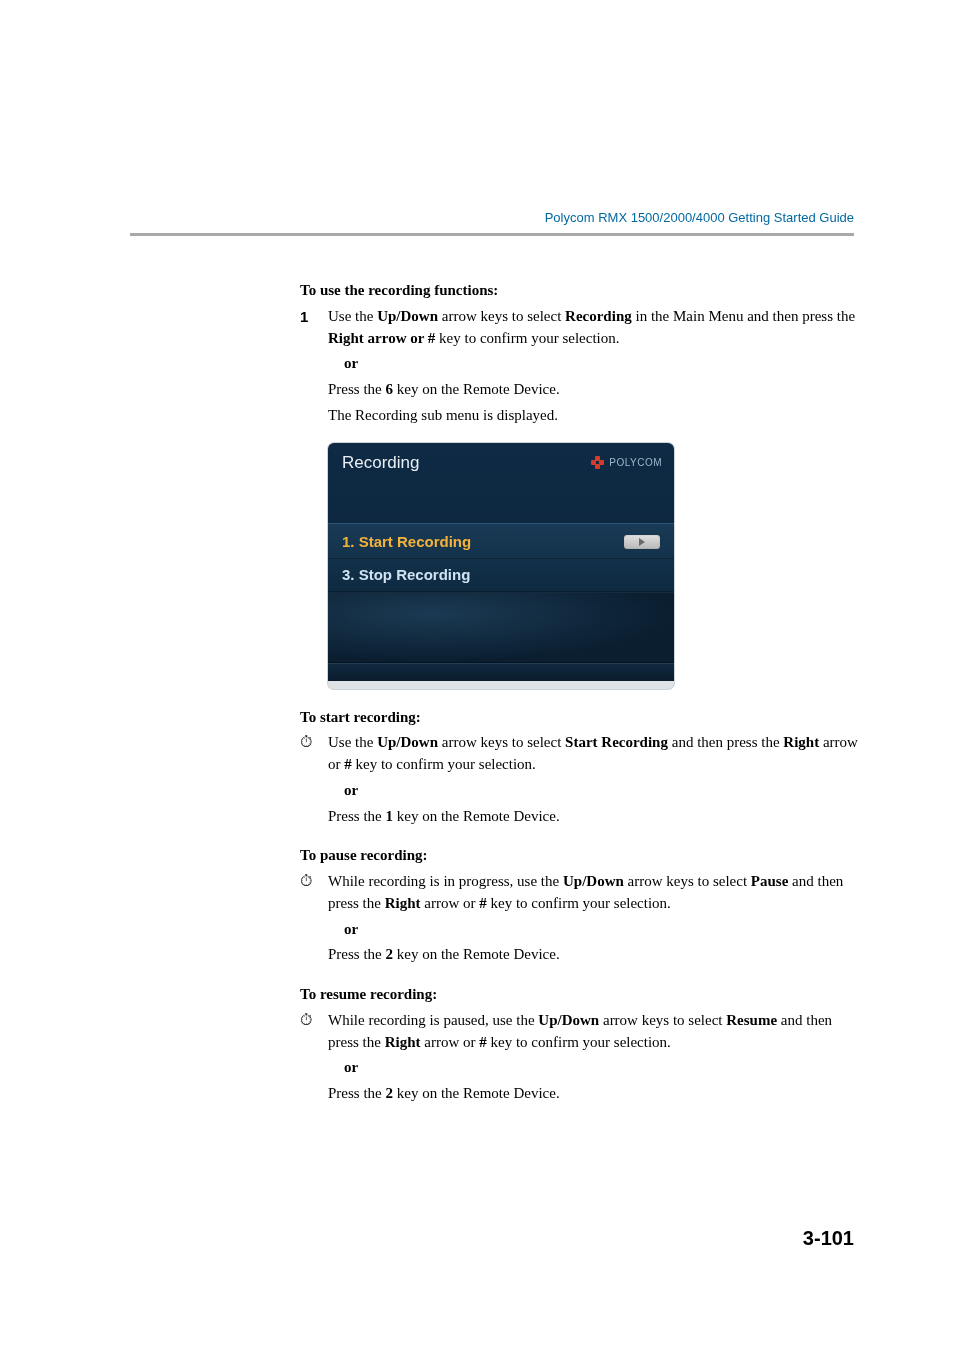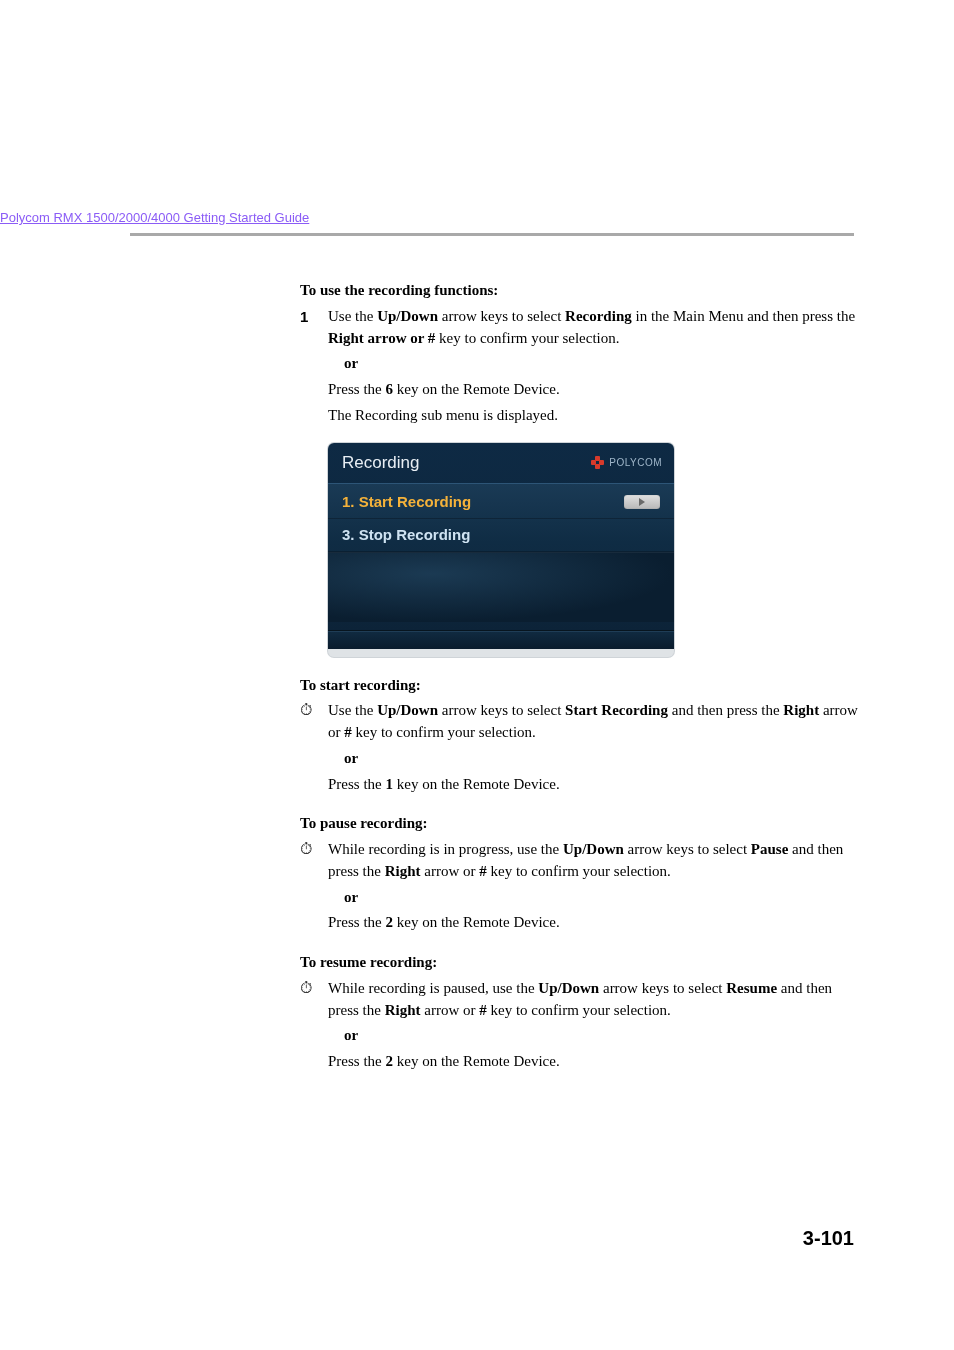--- a/index.html
+++ b/index.html
@@ -1,19 +1,19 @@
 <!DOCTYPE html>
 <html><head>
 <meta charset="utf-8">
 <style>
   * { box-sizing: border-box; margin: 0; padding: 0; }
   html, body { width: 954px; height: 1350px; background: #fff; font-family: "Palatino Linotype", "Book Antiqua", Palatino, Georgia, serif; color: #000; }
   .page { position: relative; width: 954px; height: 1350px; }
   .header-wrap { position: absolute; top: 210px; left: 0; right: 0; }
-  .header-text { text-align: left; padding-right: 100px; font-size: 13px; font-family: Arial, Helvetica, sans-serif; color: #8b5cf6; text-decoration: underline; }
+  .header-text { text-align: right; padding-right: 100px; font-size: 13px; font-family: Arial, Helvetica, sans-serif; color: #0369a1; }
   .header-rule { margin: 8px 100px 0 130px; height: 3px; background: #a9a9a9; }
   .content { position: absolute; top: 280px; left: 300px; width: 560px; font-size: 15px; line-height: 1.45; }
   .sec-title { font-weight: bold; margin-bottom: 4px; }
   .step { display: flex; margin-bottom: 4px; }
   .step-num { width: 28px; flex: 0 0 28px; font-family: Arial, Helvetica, sans-serif; font-weight: bold; font-size: 15px; }
   .step-clock { width: 28px; flex: 0 0 28px; font-size: 16px; line-height: 1; padding-top: 2px; }
   .step-body { flex: 1; }
   .step-body p { margin-bottom: 4px; }
   .or { font-weight: bold; margin: 2px 0 4px 16px; }
   .gap { height: 10px; }
@@ -26,21 +26,21 @@
   .shot-title { display: flex; align-items: center; justify-content: space-between; padding: 8px 12px 8px 14px; }
   .shot-title-text { color: #e8eef4; font-family: Arial, Helvetica, sans-serif; font-size: 17px; font-weight: 400; }
   .poly { display: flex; align-items: center; gap: 4px; text-align: center; }
   .poly-dots { position: relative; width: 14px; height: 14px; }
   .poly-dots span { position: absolute; width: 5px; height: 5px; background: #d63a2b; border-radius: 1px; }
   .poly-dots .d1 { top: 0; left: 4px; }
   .poly-dots .d2 { top: 4px; left: 0; }
   .poly-dots .d3 { top: 4px; left: 8px; }
   .poly-dots .d4 { top: 8px; left: 4px; }
   .poly-text { color: #9fb6c9; font-family: Arial, Helvetica, sans-serif; font-size: 10px; letter-spacing: 0.5px; }
-  .menu-panel { background: linear-gradient(#1a3a55, #0f2c44 40%, #0c2338); border-top: 1px solid #2d5577; border-bottom: 1px solid #07151f; padding: 2px 0 8px 0; }
+  .menu-panel { background: linear-gradient(#1a3a55, #0f2c44 40%, #0c2338); border-top: 1px solid #2d5577; border-bottom: 1px solid #07151f; padding: 2px 0 0 0; margin-top: 40px; }
   .menu-row { display: flex; align-items: center; justify-content: space-between; padding: 5px 14px; font-family: Arial, Helvetica, sans-serif; font-size: 15px; font-weight: bold; color: #cfe3f2; border-bottom: 1px solid rgba(0,0,0,0.25); }
   .menu-row:last-child { border-bottom: none; }
   .menu-row.sel { color: #f5b23a; }
   .arrow-pill { width: 36px; height: 14px; background: linear-gradient(#e0e0e0,#b8b8b8); border-radius: 3px; display: flex; align-items: center; justify-content: center; box-shadow: inset 0 0 1px rgba(0,0,0,0.4); }
   .arrow-pill svg { display: block; }
   .menu-empty { height: 70px; background: radial-gradient(ellipse at 30% 30%, #1b3a53, #0a1e30 70%); border-top: 1px solid rgba(255,255,255,0.06); }
   .shot-footer { height: 18px; background: linear-gradient(#102a40, #0a1c2d); border-top: 1px solid #1f3d56; }
 
   .page-num { position: absolute; bottom: 100px; right: 100px; font-family: Arial, Helvetica, sans-serif; font-weight: bold; font-size: 20px; }
 </style>

